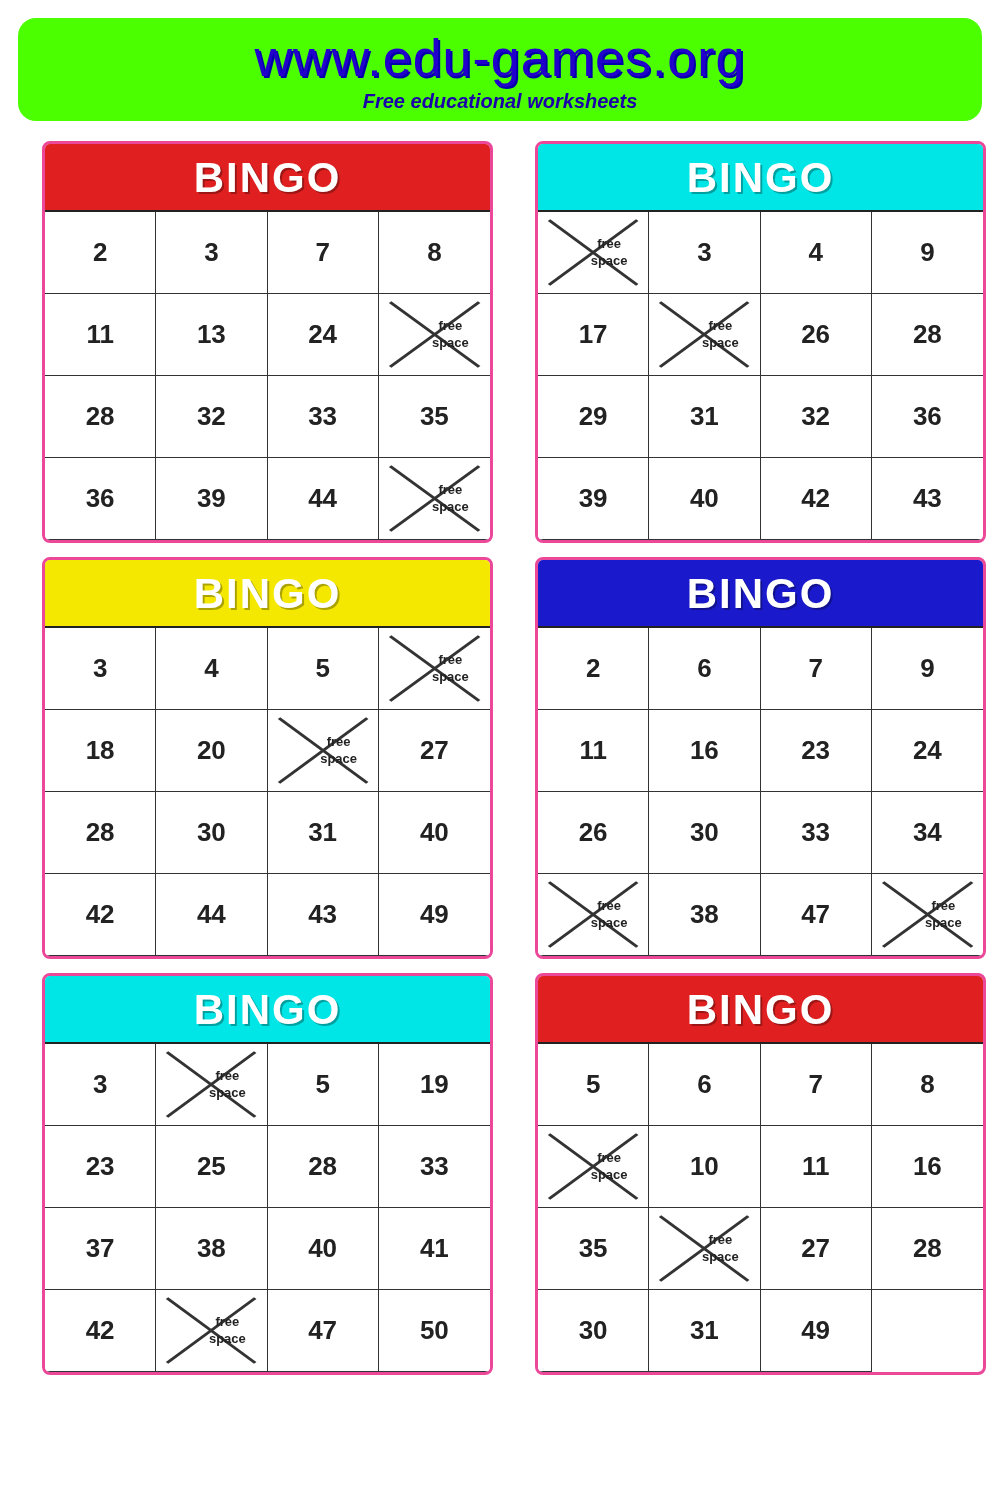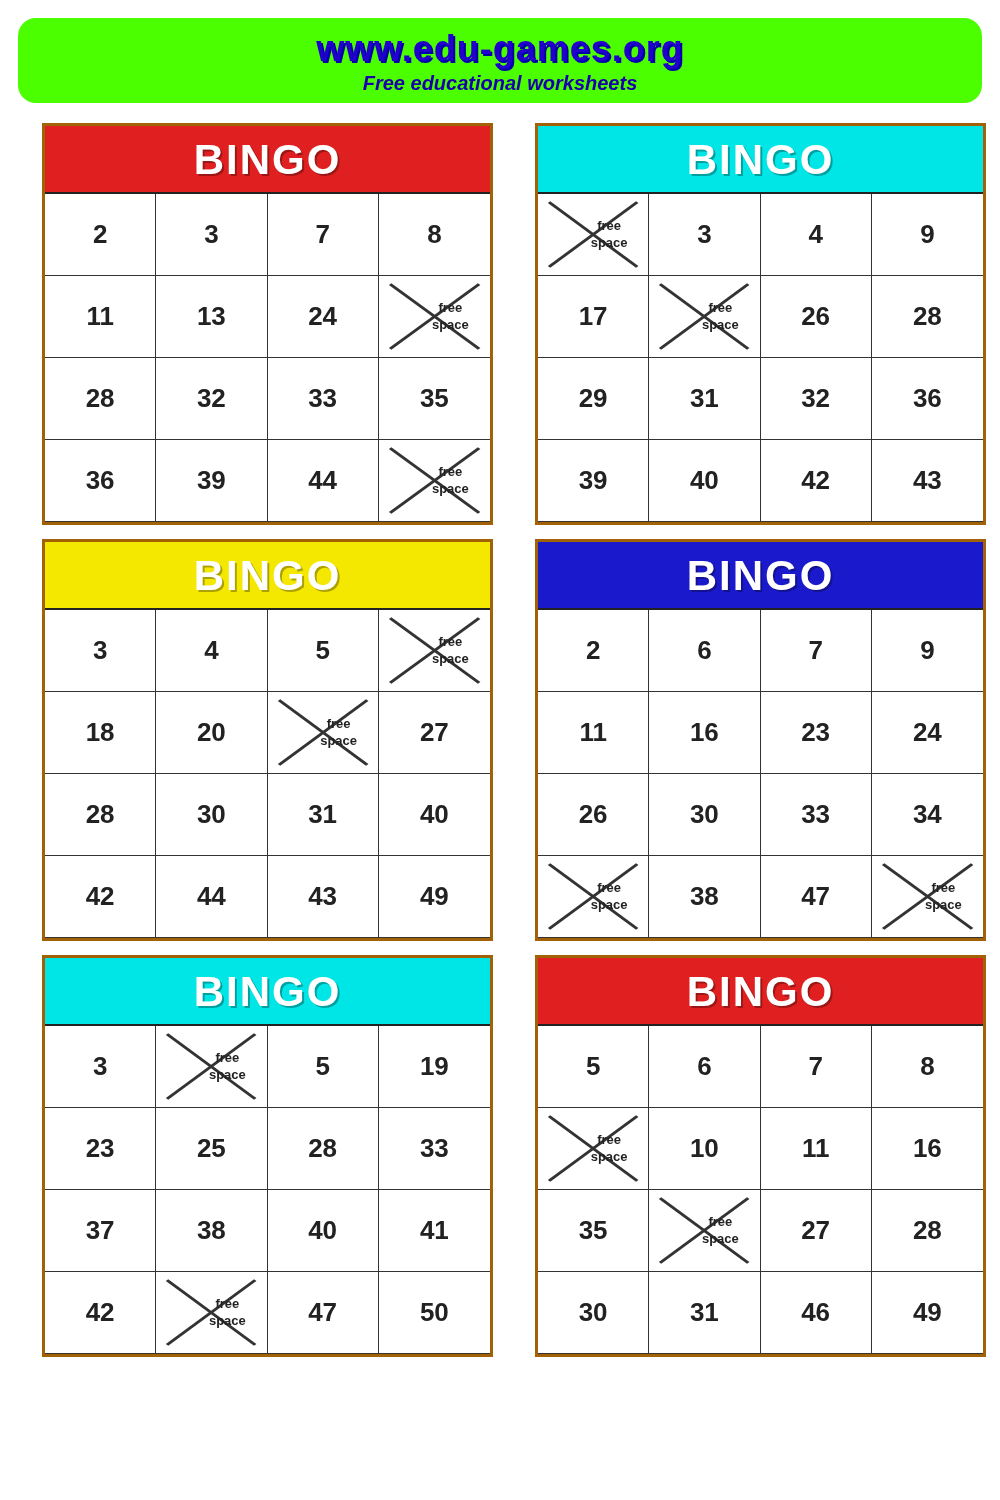--- a/index.html
+++ b/index.html
@@ -12,22 +12,22 @@
     }
 
     .header {
       background: #4cff00;
       border-radius: 18px;
       margin: 18px 18px 10px 18px;
       padding: 10px 10px 8px 10px;
       text-align: center;
     }
     .header-url {
-      font-size: 36px;
-      font-weight: 700;
+      font-size: 52px;
+      font-weight: 400;
       color: #2200cc;
       font-family: Impact, Arial Black, sans-serif;
       letter-spacing: 1px;
       text-shadow: 2px 2px 0 #0000aa;
     }
     .header-sub {
       font-size: 20px;
       font-weight: 700;
       color: #1a00aa;
       margin-top: 2px;
@@ -35,22 +35,22 @@
     }
 
     .boards-container {
       display: grid;
       grid-template-columns: 1fr 1fr;
       gap: 14px;
       padding: 10px 14px 14px 14px;
     }
 
     .bingo-board {
-      border: 3px solid #a16207;
-      border-radius: 0;
+      border: 3px solid #ec4899;
+      border-radius: 8px;
       overflow: hidden;
       margin-left: 28px;
     }
 
     .bingo-header {
       text-align: center;
       font-size: 42px;
       font-weight: 900;
       color: white;
       padding: 10px 0 8px 0;
@@ -335,17 +335,16 @@
     <line x1="8" y1="8" x2="72" y2="72" stroke="#333" stroke-width="2.5"></line>
     <line x1="72" y1="8" x2="8" y2="72" stroke="#333" stroke-width="2.5"></line>
   </svg></div>
           <div class="free-text" style="white-space: pre;">free
 space</div>
         </div>
         <div class="bingo-cell">27</div>
         <div class="bingo-cell">28</div>
         <div class="bingo-cell">30</div>
         <div class="bingo-cell">31</div>
-        <div class="bingo-cell">46</div>
         <div class="bingo-cell">49</div>
       </div>
     </div>
   </div>
 
 </body></html>

